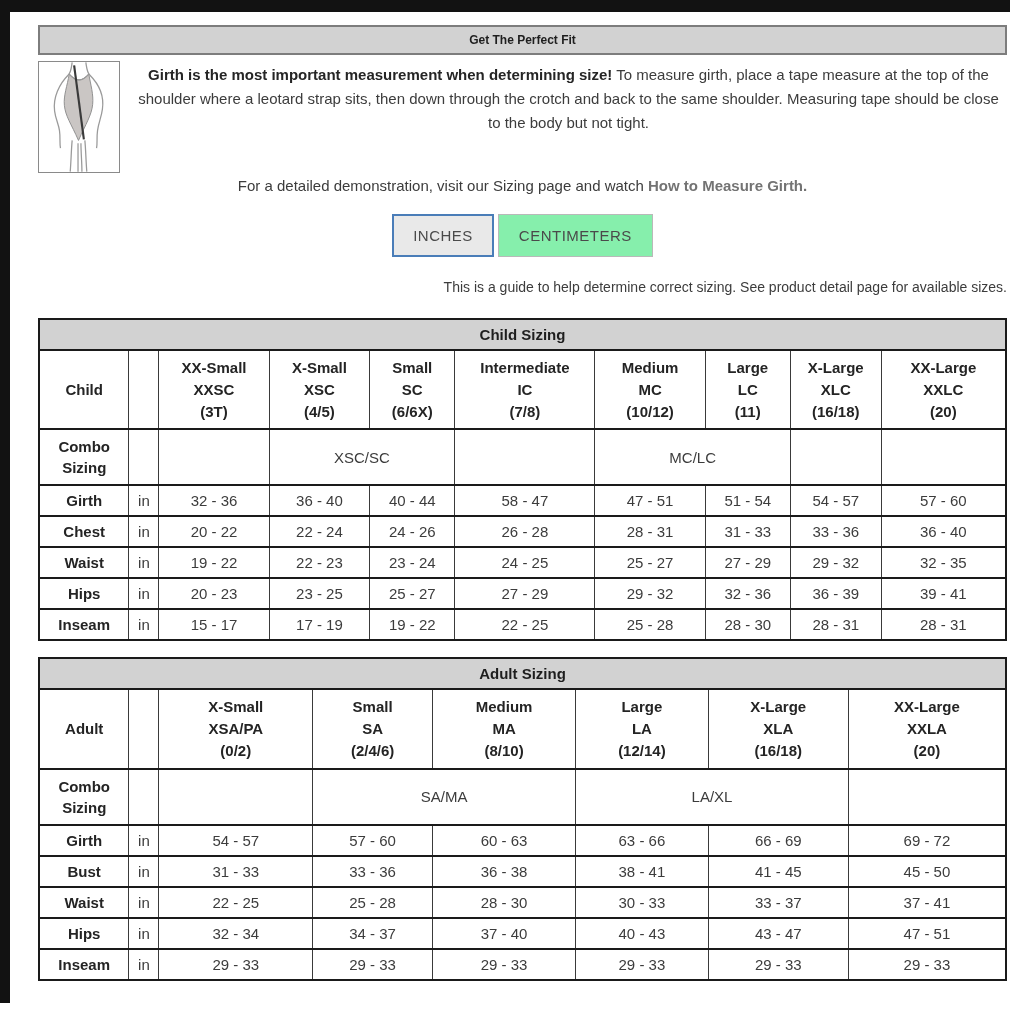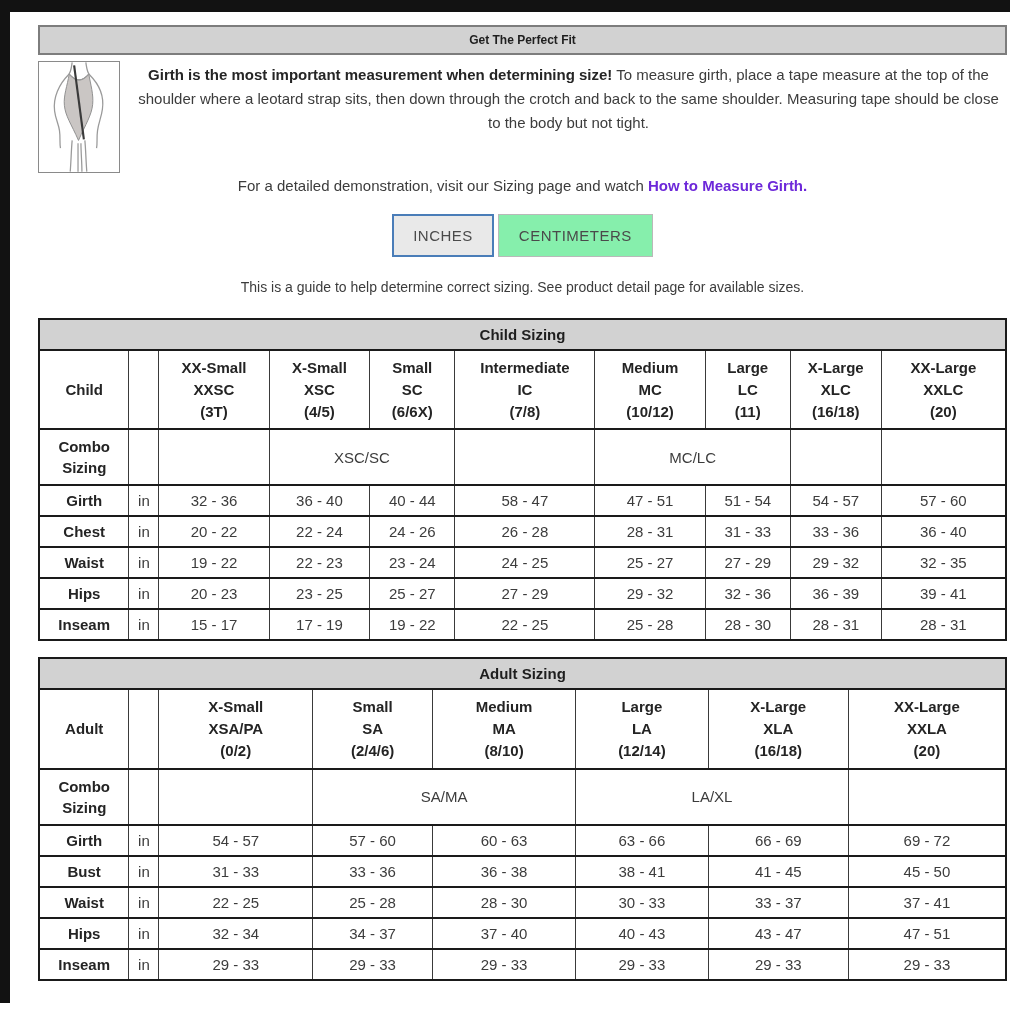--- a/index.html
+++ b/index.html
@@ -17,30 +17,30 @@
     background:#d2d2d2; border:2px solid #7d7d7d; text-align:center;
     font-weight:bold; font-size:12px; color:#1e1e1e; padding:6px 0;
   }
 
   .intro { display:flex; align-items:flex-start; margin-top:6px; }
   .figure-box { width:82px; height:112px; border:1px solid #8a8a8a; flex:0 0 auto; background:#fff; overflow:hidden; }
   .intro-text { flex:1; text-align:center; font-size:15px; line-height:1.6; margin:2px 4px 0 14px; }
   .intro-text strong { color:#252525; }
 
   .demo-line { text-align:center; font-size:15px; margin:4px 0 0; }
-  .demo-line strong { color:#6d28d9; }
+  .demo-line strong { color:#737373; }
 
   .unit-buttons { display:flex; justify-content:center; gap:4px; margin-top:20px; }
   .unit-btn {
     font-family:inherit; font-size:15px; letter-spacing:.5px; color:#4a4a4a;
     background:#86efac; border:1px solid #b9b9b9; padding:12px 20px; cursor:pointer;
   }
   .unit-btn.selected { background:#e9e9e9; border:2px solid #4a7db8; padding:11px 19px; }
 
-  .note { text-align:center; font-size:14px; margin:22px 0 0; }
+  .note { text-align:right; font-size:14px; margin:22px 0 0; }
 
   table.size-table {
     width:100%; border-collapse:collapse; table-layout:fixed;
     margin-top:23px; border:2px solid #1a1a1a;
   }
   table.size-table td {
     border-left:1px solid #3a3a3a; border-right:1px solid #3a3a3a;
     border-top:2px solid #1a1a1a; border-bottom:2px solid #1a1a1a;
     text-align:center; font-size:15px; padding:6px 3px; overflow:hidden;
   }

